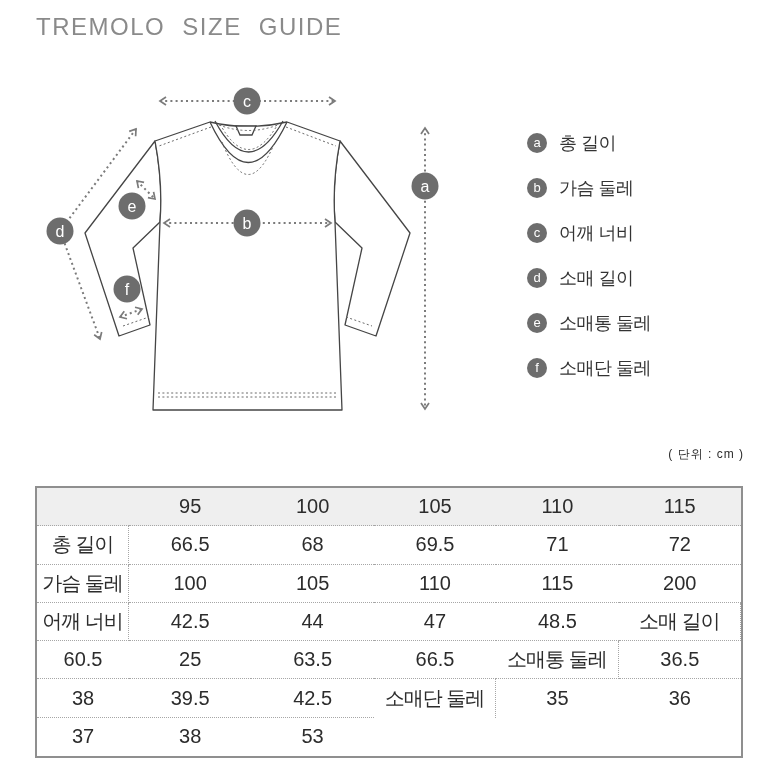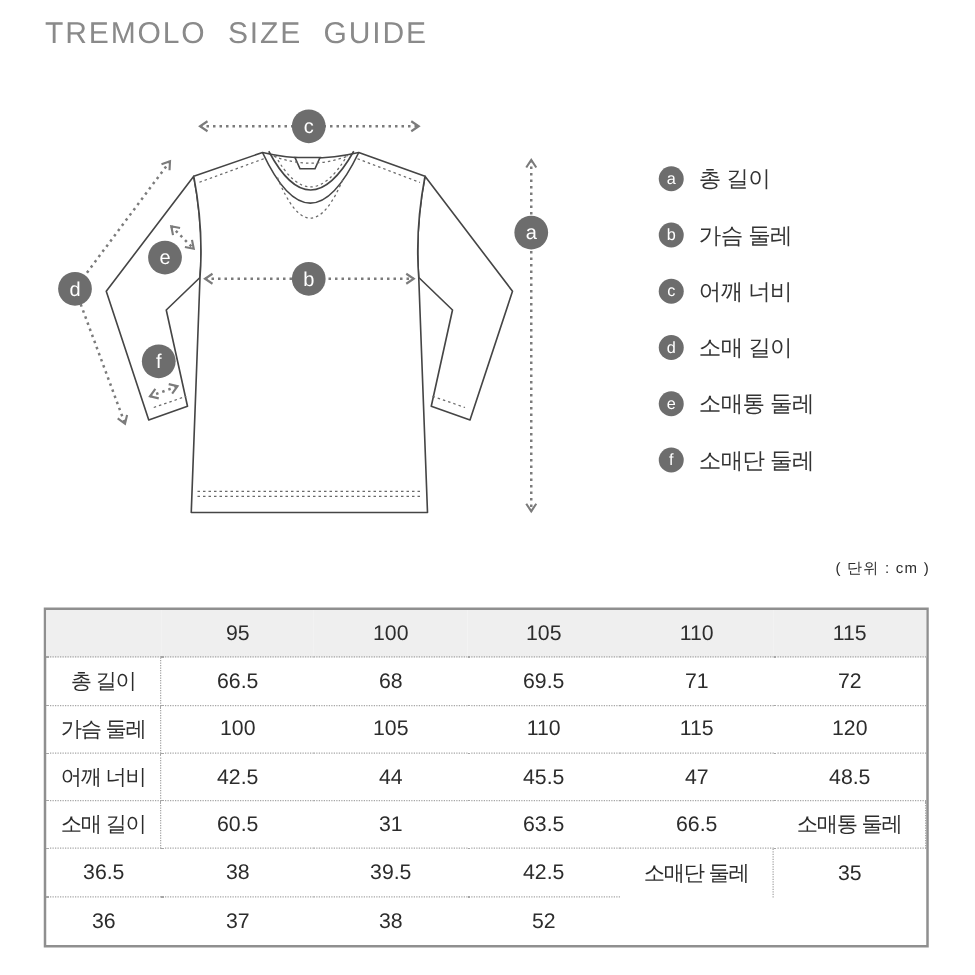--- a/index.html
+++ b/index.html
@@ -30,21 +30,21 @@
   .unit-note{
     position:absolute;top:446px;right:36px;
     font-size:12px;color:#2c2c2c;letter-spacing:1px;white-space:nowrap;
   }
 
   
   .size-table{
     position:absolute;left:35px;top:486px;width:704px;
     display:grid;grid-template-columns:92px repeat(5,1fr);grid-auto-rows:38.3px;
     border:2px solid #8f8f8f;background:#ffffff;
-    font-size:17px;color:#2c2c2c;
+    font-size:20px;color:#2c2c2c;
   }
   .cell{display:flex;align-items:center;justify-content:center;border-bottom:1px dotted #a6a6a6;}
   .cell.head{background:#efefef;}
   .cell.rowlabel{border-right:1px dotted #a6a6a6;letter-spacing:-1px;}
   .size-table > .cell:nth-last-child(-n+6){border-bottom:none;}
 </style>
 </head>
 <body>
 
 <div class="page">
@@ -165,42 +165,41 @@
     <div class="cell">68</div>
     <div class="cell">69.5</div>
     <div class="cell">71</div>
     <div class="cell">72</div>
 
     <div class="cell rowlabel">가슴 둘레</div>
     <div class="cell">100</div>
     <div class="cell">105</div>
     <div class="cell">110</div>
     <div class="cell">115</div>
-    <div class="cell">120</div>
+    <div class="cell">200</div>
 
     <div class="cell rowlabel">어깨 너비</div>
     <div class="cell">42.5</div>
     <div class="cell">44</div>
-    <div class="cell">45.5</div>
     <div class="cell">47</div>
     <div class="cell">48.5</div>
 
     <div class="cell rowlabel">소매 길이</div>
     <div class="cell">60.5</div>
-    <div class="cell">31</div>
+    <div class="cell">25</div>
     <div class="cell">63.5</div>
     <div class="cell">66.5</div>
 
     <div class="cell rowlabel">소매통 둘레</div>
     <div class="cell">36.5</div>
     <div class="cell">38</div>
     <div class="cell">39.5</div>
     <div class="cell">42.5</div>
 
     <div class="cell rowlabel">소매단 둘레</div>
     <div class="cell">35</div>
     <div class="cell">36</div>
     <div class="cell">37</div>
     <div class="cell">38</div>
-    <div class="cell">52</div>
+    <div class="cell">53</div>
   </div>
 
 </div>
 
 </body></html>

